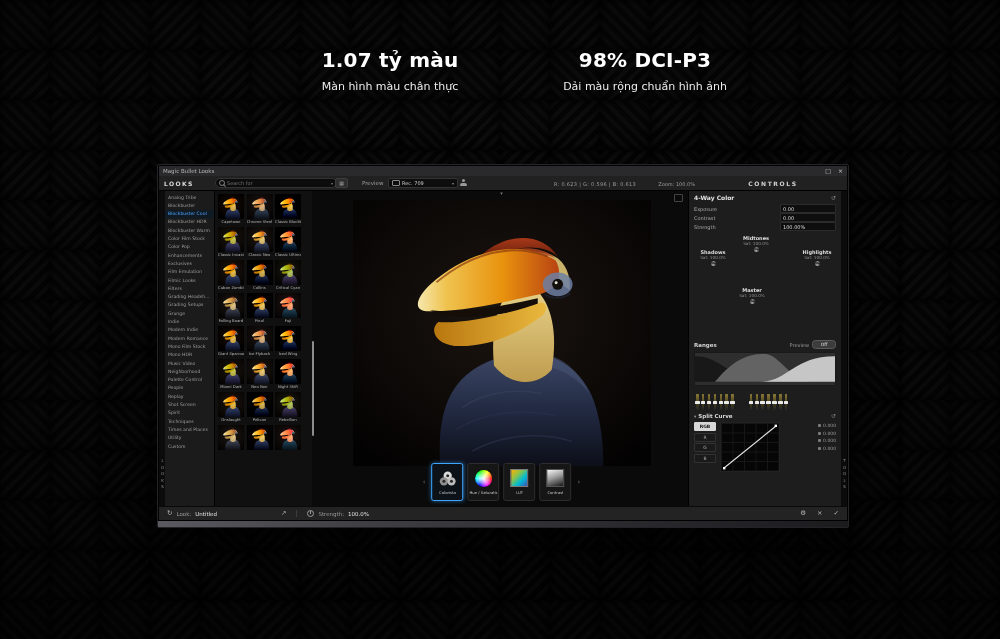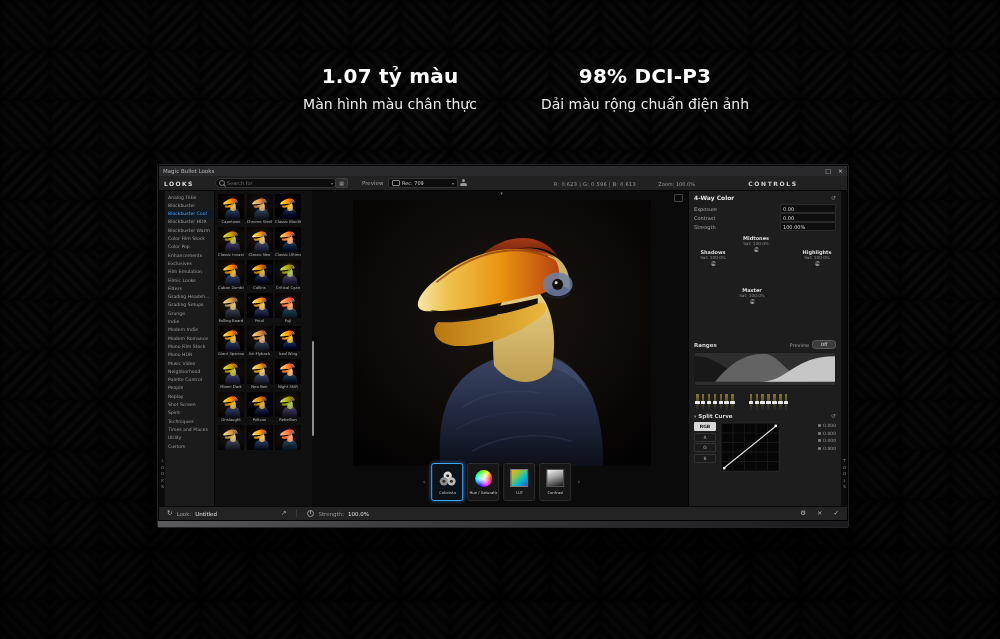--- a/index.html
+++ b/index.html
@@ -5,25 +5,25 @@
   html,body{margin:0;padding:0;background:#000;}
   .stage{position:relative;width:1000px;height:639px;background:#000;overflow:hidden;
          font-family:"DejaVu Sans","Liberation Sans",sans-serif;}
   
   #foam{position:absolute;inset:0;display:grid;grid-template-columns:repeat(20,50px);grid-auto-rows:50px;}
   #foam .t{background:repeating-linear-gradient(45deg,#0d0d0d 0 4px,#060606 4px 9px);box-shadow:inset 0 0 8px #000;}
   #foam .t.alt{background:repeating-linear-gradient(-45deg,#0e0e0e 0 4px,#050505 4px 9px);}
   .vignette{position:absolute;inset:0;pointer-events:none;
     background:radial-gradient(130% 100% at 50% 35%,rgba(0,0,0,0) 0%,rgba(0,0,0,.55) 68%,rgba(0,0,0,.88) 100%);}
   
-  .headline{position:absolute;top:64px;text-align:center;}
+  .headline{position:absolute;top:48px;text-align:center;}
   .hl-0{left:250px;width:280px;}
   .hl-1{left:505px;width:280px;}
   .h-title{font-size:20px;font-weight:700;color:#ffffff;letter-spacing:.2px;}
-  .h-sub{margin-top:8px;font-size:14px;color:#ececec;}
+  .h-sub{margin-top:8px;font-size:11px;color:#ececec;}
   
   .monitor{position:absolute;left:157px;top:164px;width:690px;height:362px;background:#020203;
            border:1px solid #242428;border-radius:2px;box-shadow:0 20px 45px rgba(0,0,0,.75);}
   .screen{position:absolute;inset:1px 1px 7px 1px;background:#141414;overflow:hidden;}
   .chin{position:absolute;left:0;right:0;bottom:0;height:6px;border-top:1px solid #000;
         background:linear-gradient(90deg,#5a5a60,#404045 28%,#2b2b2f 65%,#1b1b1e);}
   
   .app{position:absolute;inset:0;display:flex;flex-direction:column;color:#bbb;}
   .titlebar{height:10px;background:#2a2a2c;display:flex;align-items:center;padding:0 4px;
             font-size:5.5px;color:#b5b5b5;flex:0 0 auto;}
@@ -465,21 +465,21 @@
       <div class="t alt"></div>
     </div>
   <div class="vignette"></div>
 
   <div class="headline hl-0">
     <div class="h-title">1.07 tỷ màu</div>
     <div class="h-sub">Màn hình màu chân thực</div>
   </div>
   <div class="headline hl-1">
     <div class="h-title">98% DCI-P3</div>
-    <div class="h-sub">Dải màu rộng chuẩn điện ảnh</div>
+    <div class="h-sub">Dải màu rộng chuẩn hình ảnh</div>
   </div>
 
   <div class="monitor">
     <div class="screen">
       <div class="app">
 
         <div class="titlebar">
           <span>Magic Bullet Looks</span>
           <span class="win-controls">
             <span>□</span>

